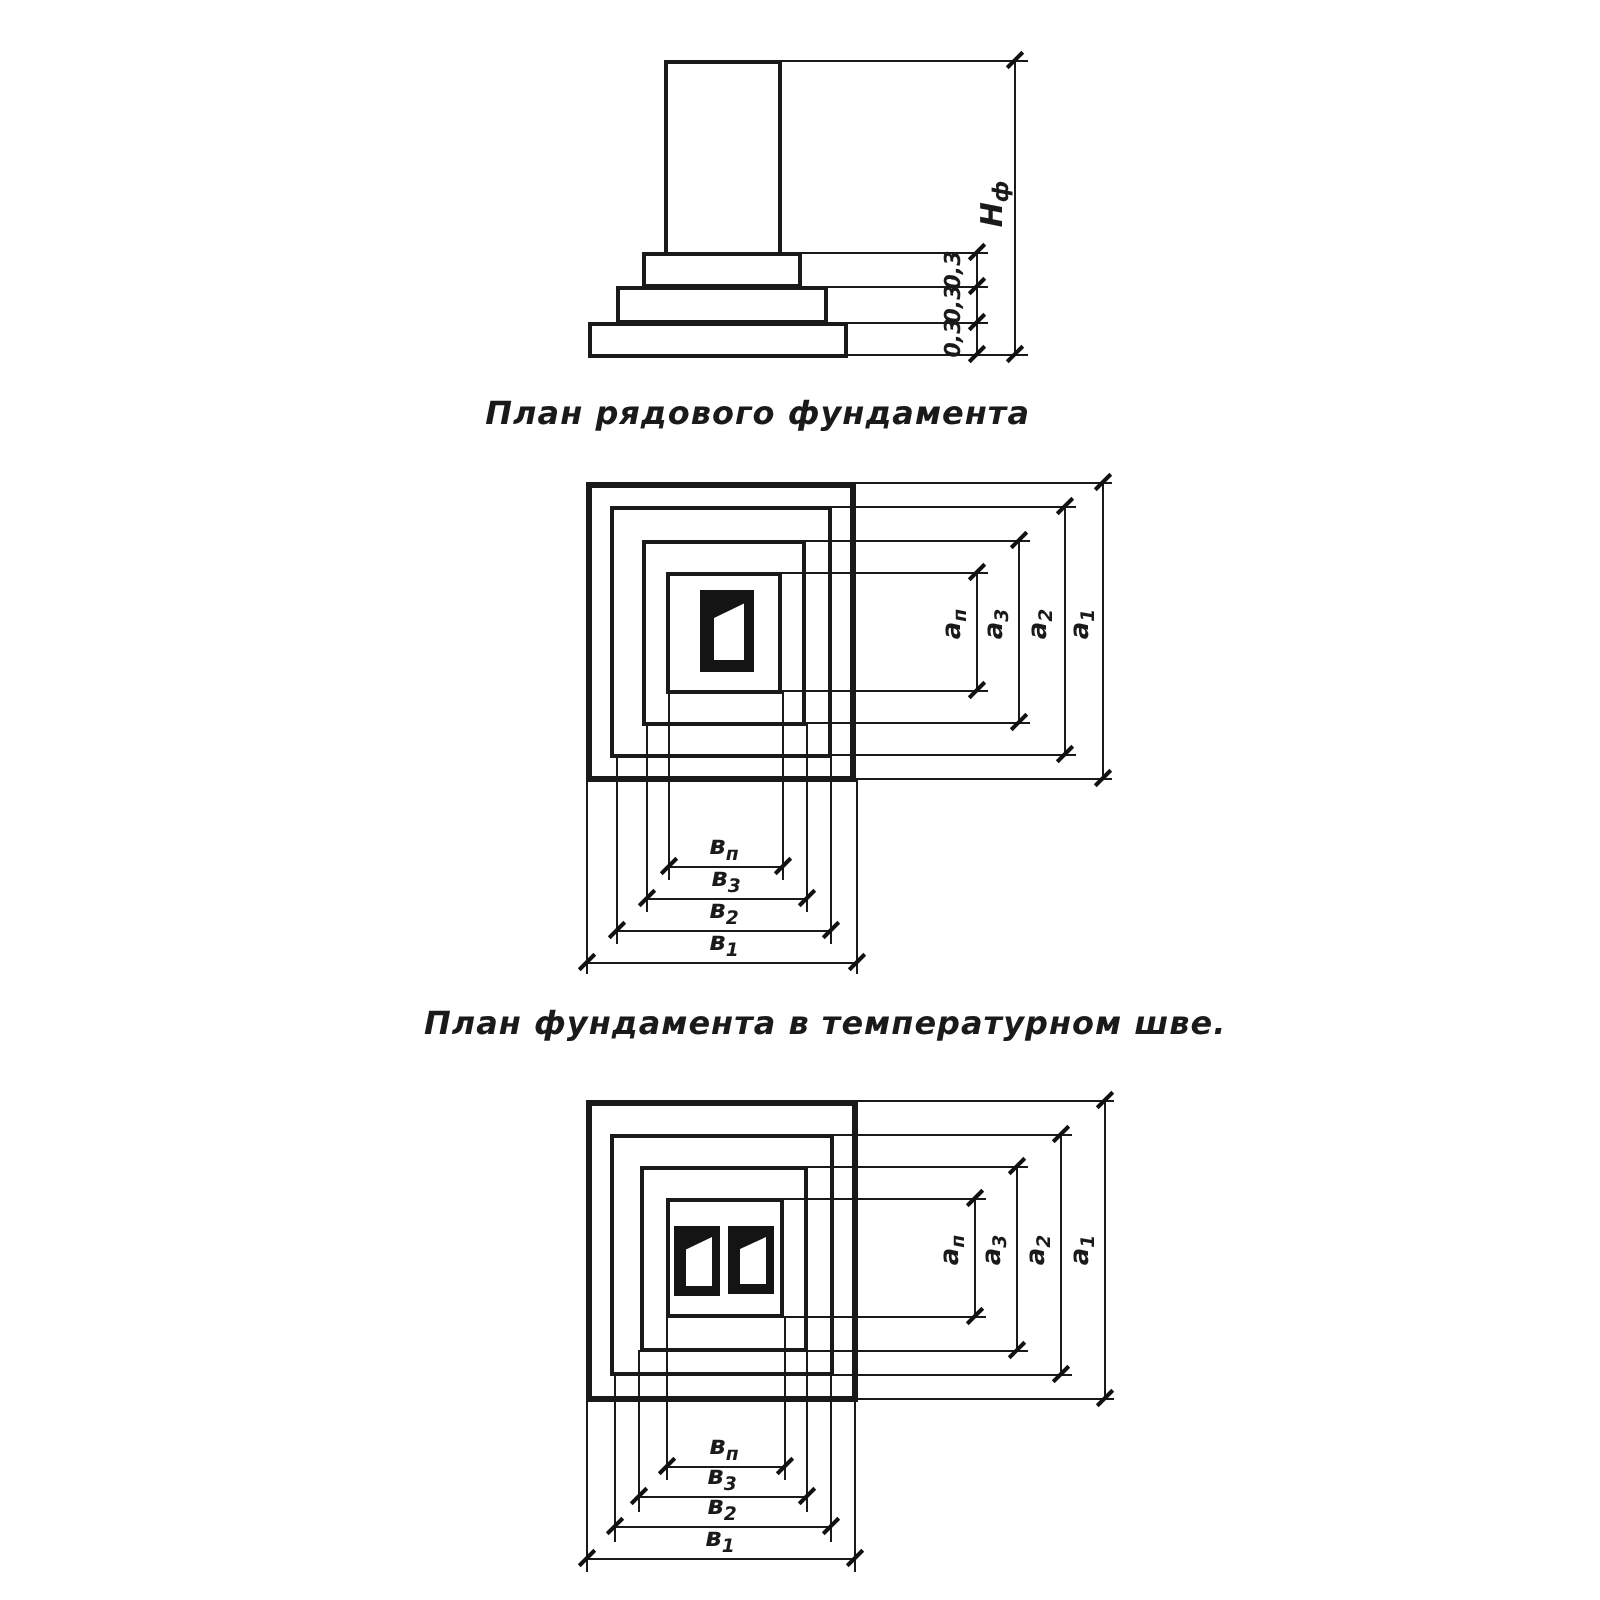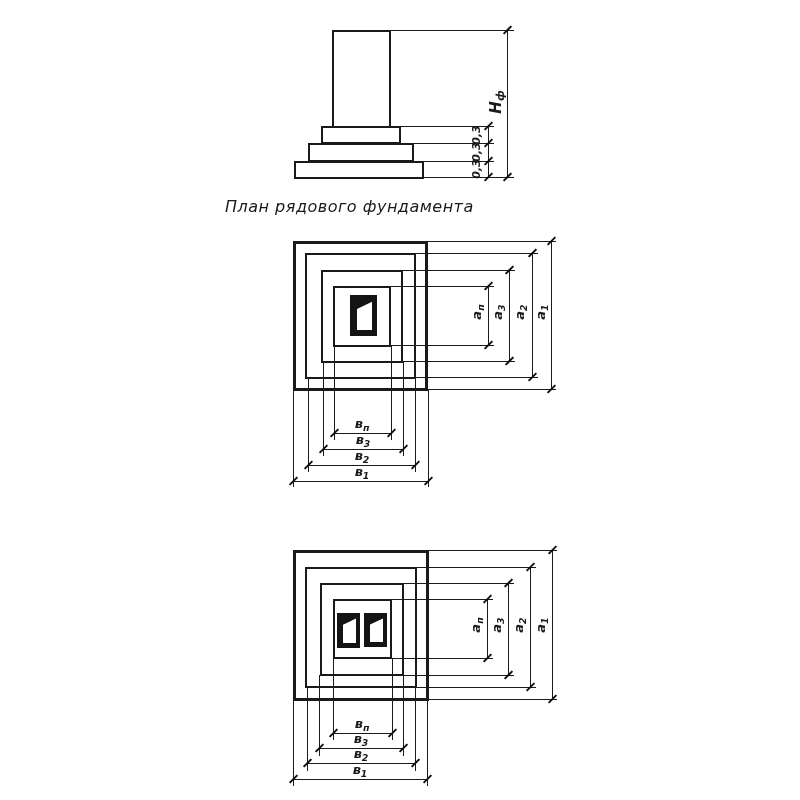--- a/index.html
+++ b/index.html
@@ -18,21 +18,21 @@
     transform:rotate(-90deg);transform-origin:center;
     font-style:italic;font-weight:bold;font-size:13px;white-space:nowrap;
   }
   .vlab.small{font-size:11px;}
   .hlab{
     position:absolute;width:40px;height:16px;text-align:center;line-height:16px;
     font-style:italic;font-weight:bold;font-size:13px;white-space:nowrap;
   }
   sub{font-size:0.72em;vertical-align:-0.3em;}
   .caption{
-    position:absolute;text-align:left;font-style:italic;font-weight:normal;
+    position:absolute;text-align:right;font-style:italic;font-weight:bold;
     font-size:16px;letter-spacing:0.5px;white-space:nowrap;
   }
   .socket{position:absolute;background:#141414;}
   .socket .hole{position:absolute;background:#ffffff;clip-path:polygon(0 30%,100% 6%,100% 100%,0 100%);}
 </style>
 </head>
 <body>
 
 <div id="stage">
 
@@ -143,20 +143,21 @@
       <span>в</span><sub>3</sub>
     </div>
     <div class="hlab" style="left:342px;top:448px;">
       <span>в</span><sub>2</sub>
     </div>
     <div class="hlab" style="left:342px;top:464px;">
       <span>в</span><sub>1</sub>
     </div>
   </div>
 
+  <div class="caption" style="left:212px;top:502px;width:380px;">План фундамента в температурном шве.</div>
 
   <div>
     <div class="rect thick" style="left:293px;top:550px;width:136px;height:151px;"></div>
     <div class="rect" style="left:305px;top:567px;width:112px;height:121px;"></div>
     <div class="rect" style="left:320px;top:583px;width:84px;height:93px;"></div>
     <div class="rect" style="left:333px;top:599px;width:59px;height:60px;"></div>
     <div class="socket" style="left:337px;top:613px;width:23px;height:35px;">
       <span class="hole" style="left:6px;top:4px;width:13px;height:26px;"></span>
     </div>
     <div class="socket" style="left:364px;top:613px;width:23px;height:34px;">

